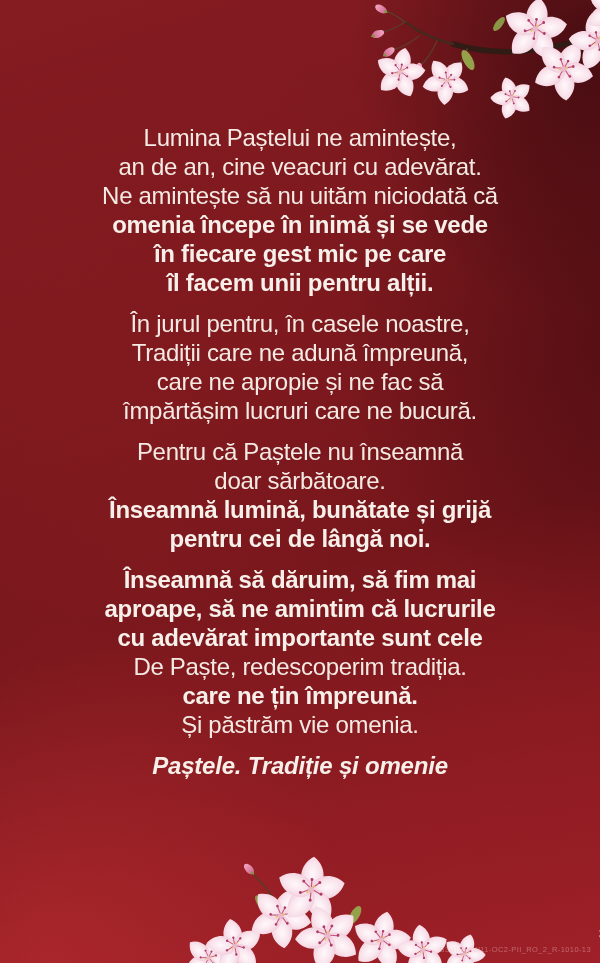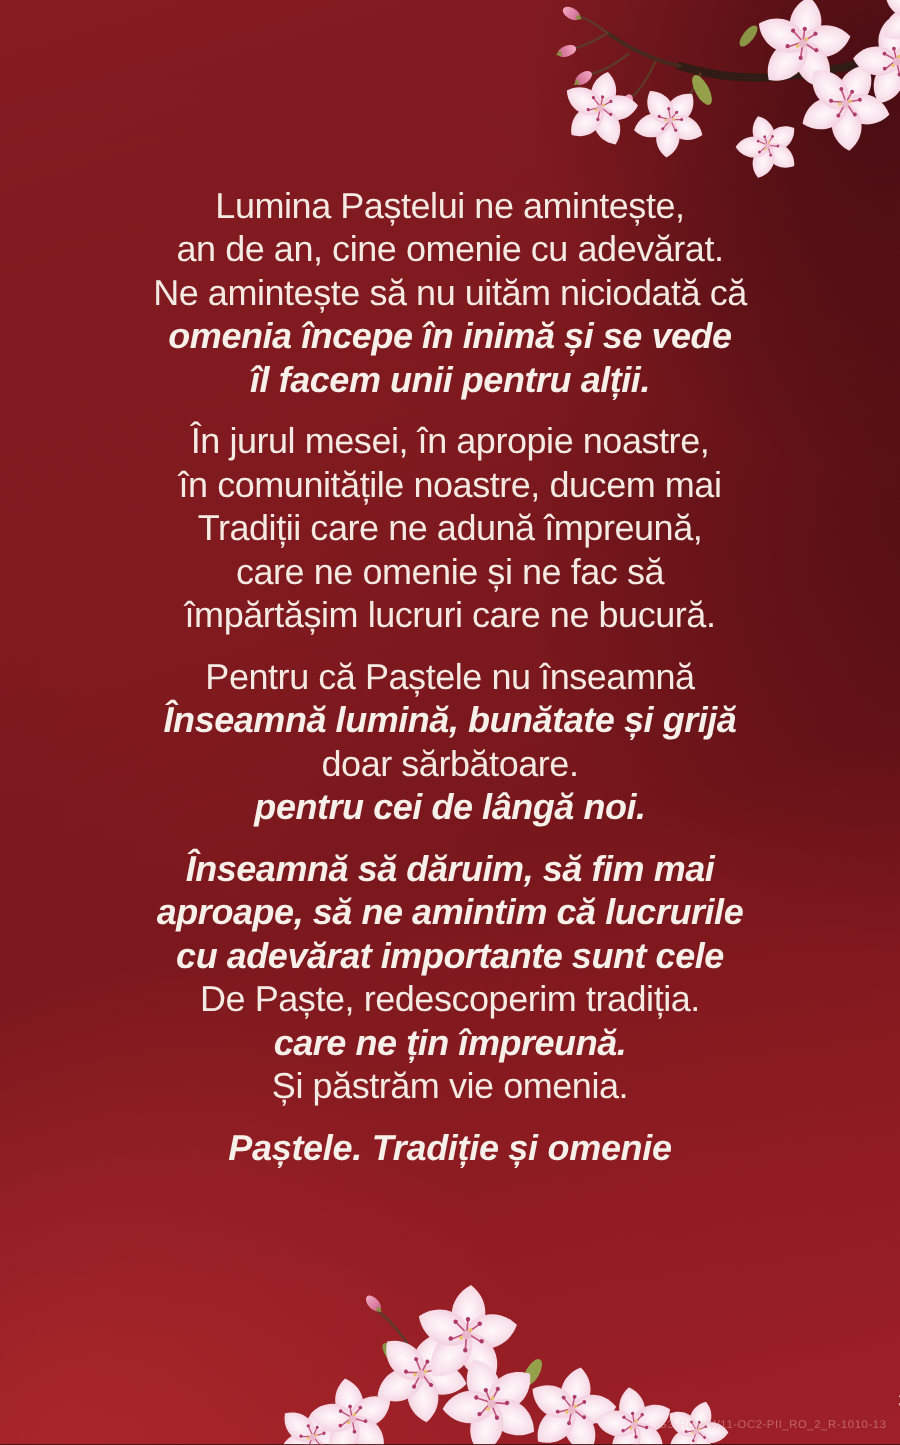--- a/index.html
+++ b/index.html
@@ -26,21 +26,20 @@
     color: #f4eae3;
   }
   .para { margin: 0 0 12px 0; }
   .line {
     font-size: 24px;
     line-height: 29px;
     letter-spacing: -0.3px;
     white-space: nowrap;
   }
   .em {
-    font-style: italic;
     font-weight: 700;
     color: #f7efe9;
     text-align: center;
   }
   .tagline {
     font-size: 24px;
     line-height: 29px;
     font-style: italic;
     font-weight: 700;
     letter-spacing: -0.2px;
@@ -144,36 +143,36 @@
     <use href="#bl" transform="translate(165,98) scale(0.72) rotate(-18)"></use>
     <use href="#bl" transform="translate(188,30) scale(1.08) rotate(8)"></use>
     <use href="#bl" transform="translate(216,70) scale(1.02) rotate(30)"></use>
     <use href="#bl" transform="translate(251,42) scale(0.98) rotate(-12)"></use>
     <use href="#bl" transform="translate(265,9) scale(0.92) rotate(20)"></use>
   </svg>
 
   <main class="content">
     <div class="para">
       <div class="line">Lumina Paștelui ne amintește,</div>
-      <div class="line">an de an, cine omenie cu adevărat.</div>
+      <div class="line">an de an, cine veacuri cu adevărat.</div>
       <div class="line">Ne amintește să nu uităm niciodată că</div>
       <div class="line em">omenia începe în inimă și se vede</div>
+      <div class="line em">în fiecare gest mic pe care</div>
       <div class="line em">îl facem unii pentru alții.</div>
     </div>
     <div class="para">
-      <div class="line">În jurul mesei, în apropie noastre,</div>
-      <div class="line">în comunitățile noastre, ducem mai</div>
+      <div class="line">În jurul pentru, în casele noastre,</div>
       <div class="line">Tradiții care ne adună împreună,</div>
-      <div class="line">care ne omenie și ne fac să</div>
+      <div class="line">care ne apropie și ne fac să</div>
       <div class="line">împărtășim lucruri care ne bucură.</div>
     </div>
     <div class="para">
       <div class="line">Pentru că Paștele nu înseamnă</div>
+      <div class="line">doar sărbătoare.</div>
       <div class="line em">Înseamnă lumină, bunătate și grijă</div>
-      <div class="line">doar sărbătoare.</div>
       <div class="line em">pentru cei de lângă noi.</div>
     </div>
     <div class="para">
       <div class="line em">Înseamnă să dăruim, să fim mai</div>
       <div class="line em">aproape, să ne amintim că lucrurile</div>
       <div class="line em">cu adevărat importante sunt cele</div>
       <div class="line">De Paște, redescoperim tradiția.</div>
       <div class="line em">care ne țin împreună.</div>
       <div class="line">Și păstrăm vie omenia.</div>
     </div>

